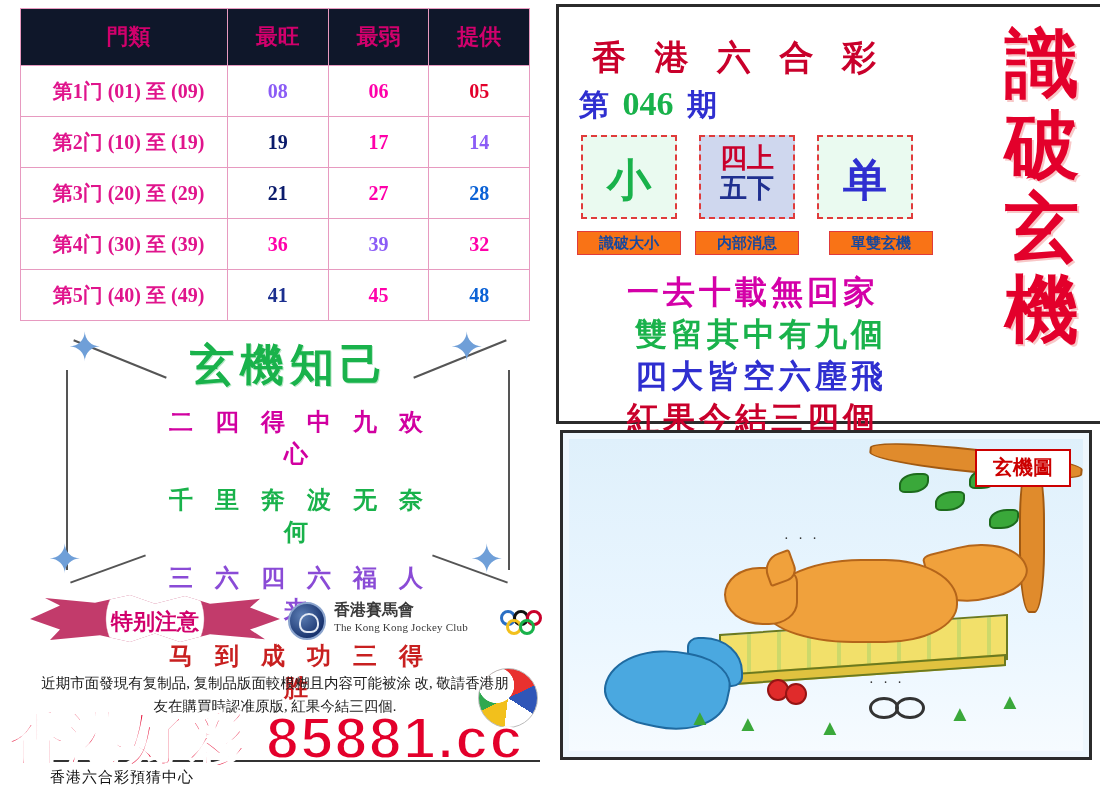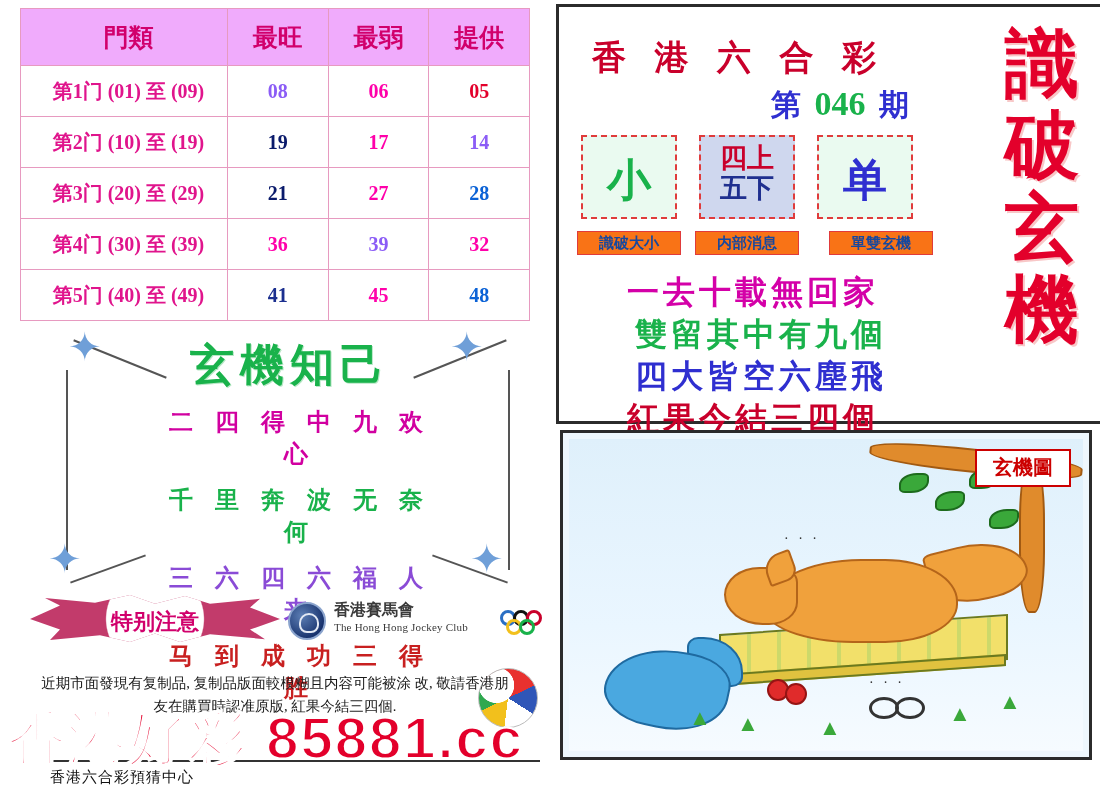--- a/index.html
+++ b/index.html
@@ -14,21 +14,21 @@
   
   #table-wrap{position:absolute;left:20px;top:8px;width:510px;}
   table.mt{border-collapse:collapse;width:510px;background:#fff;}
   table.mt td{
     border:1px solid #e79ac0;
     height:48px;text-align:center;vertical-align:middle;
     font-size:20px;font-weight:bold;
     font-family:"Liberation Serif", serif;
   }
   table.mt tr.head td{
-    font-size:25px;color:#d1006c;background:#f0abfc;height:54px;font-family:Liberation Mono, monospace;
+    font-size:22px;color:#d1006c;background:#0f172a;height:54px;font-family:Liberation Mono, monospace;
   }
   td.rowlabel{color:#e0148c;font-size:19px;text-align:left;padding-left:10px;width:200px;}
   td.c1{width:100px;}
   td.c2{width:100px;}
   td.c3{width:100px;}
   .v-dark{color:#0a1a6b;}
   .v-pink{color:#ff00aa;}
   .v-green{color:#8b5cf6;}
   .v-red{color:#e3002b;}
   .v-blue{color:#0b62d6;}
@@ -115,21 +115,21 @@
   #right-panel{
     position:absolute;left:556px;top:4px;width:584px;height:420px;
     border:3px solid #2b2b2b;background:#fff;box-sizing:border-box;
   }
   #hk-title{
     position:absolute;left:10px;top:28px;width:340px;text-align:center;
     font-size:34px;font-weight:bold;color:#c9002b;letter-spacing:10px;
     font-family:"Liberation Serif", serif;
   }
   #issue{
-    position:absolute;left:20px;top:78px;width:330px;text-align:right;
+    position:absolute;left:20px;top:78px;width:330px;text-align:left;
     font-size:30px;font-weight:bold;color:#2f2fd0;
     font-family:"Liberation Serif", serif;
   }
   #issue .num{color:#19b24b;font-size:34px;padding:0 6px;}
 
   .boxcard{
     position:absolute;width:96px;height:84px;border:2px dashed #e03b3b;
     background:#eafaf0;box-sizing:border-box;text-align:center;
   }
   .boxcard .big{
@@ -301,21 +301,21 @@
   </div>
 
   <div id="special-notice">
     <div class="star"></div>
     <div class="txt">特别注意</div>
   </div>
 
   <div id="jockey">
     <div class="emblem"></div>
     <div class="cn">香港賽馬會</div>
-    <div class="en">The Hong Hong Jockey Club</div>
+    <div class="en">The Kong Kong Jockey Club</div>
   </div>
 
   <div id="rings">
     <div class="r" style="left:0;top:0;border-color:#2a6fc4;"></div>
     <div class="r" style="left:13px;top:0;border-color:#111;"></div>
     <div class="r" style="left:26px;top:0;border-color:#c9002b;"></div>
     <div class="r" style="left:6px;top:9px;border-color:#f2c01c;"></div>
     <div class="r" style="left:19px;top:9px;border-color:#19b24b;"></div>
   </div>
 

